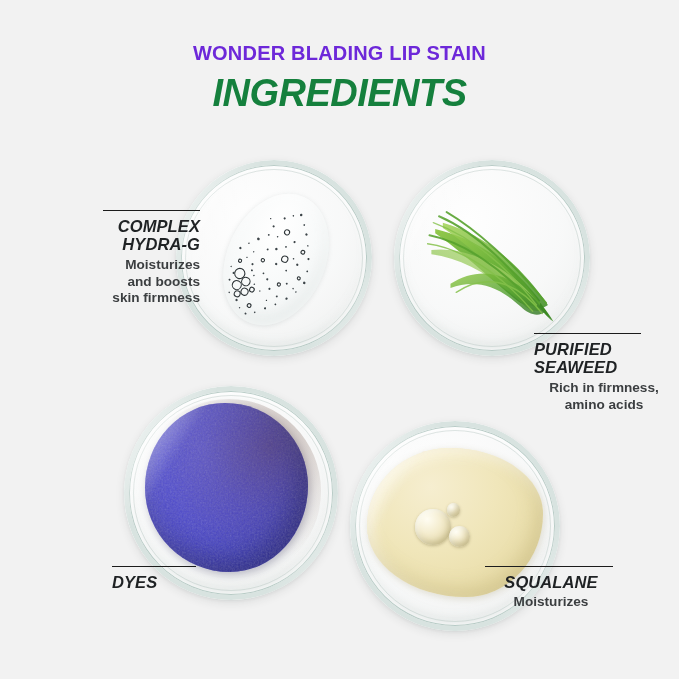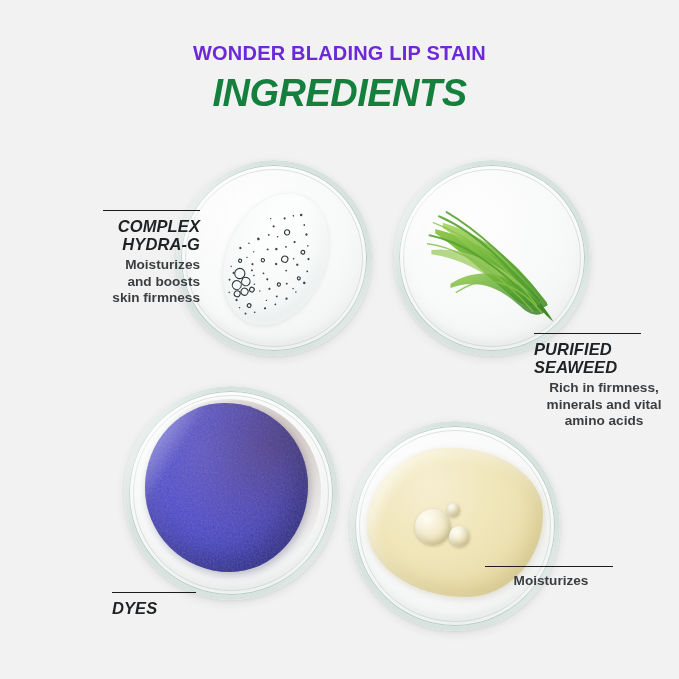--- a/index.html
+++ b/index.html
@@ -72,21 +72,21 @@
   }
   .align-right { text-align: right; }
   .align-left  { text-align: left; }
   .align-center-txt { text-align: center; }
 
   
   #callout-hydra   { left: 18px;  top: 210px;  width: 182px; }
   #callout-hydra .rule { width: 97px; margin-left: auto; }
   #callout-seaweed { left: 534px; top: 333px;  width: 140px; }
   #callout-seaweed .rule { width: 107px; margin-left: 0; }
-  #callout-dyes    { left: 112px; top: 592px;  width: 120px; }
+  #callout-dyes    { left: 112px; top: 566px;  width: 120px; }
   #callout-dyes .rule { width: 84px; }
   #callout-squalane{ left: 485px; top: 566px;  width: 132px; }
   #callout-squalane .rule { width: 128px; }
 
   
   .dish {
     position: absolute;
     border-radius: 50%;
     background:
       radial-gradient(circle at 38% 30%, rgba(255,255,255,0.92) 0%, rgba(250,251,251,0.72) 52%, rgba(241,243,242,0.5) 76%, rgba(255,255,255,0.2) 100%);
@@ -384,32 +384,34 @@
   </div>
 
   <div class="callout align-center-txt" id="callout-seaweed">
     <div class="rule"></div>
     <div class="ing-name align-left">
       <div>PURIFIED</div>
       <div>SEAWEED</div>
     </div>
     <div class="ing-desc">
       <div>Rich in firmness,</div>
-      <div>minerals and vital</div>
       <div>amino acids</div>
     </div>
   </div>
 
   <div class="callout align-left" id="callout-dyes">
     <div class="rule"></div>
     <div class="ing-name">
       <div>DYES</div>
     </div>
   </div>
 
   <div class="callout align-center-txt" id="callout-squalane">
     <div class="rule"></div>
+    <div class="ing-name">
+      <div>SQUALANE</div>
+    </div>
     <div class="ing-desc">
       <div>Moisturizes</div>
     </div>
   </div>
 
 </div>
 
 </body></html>

